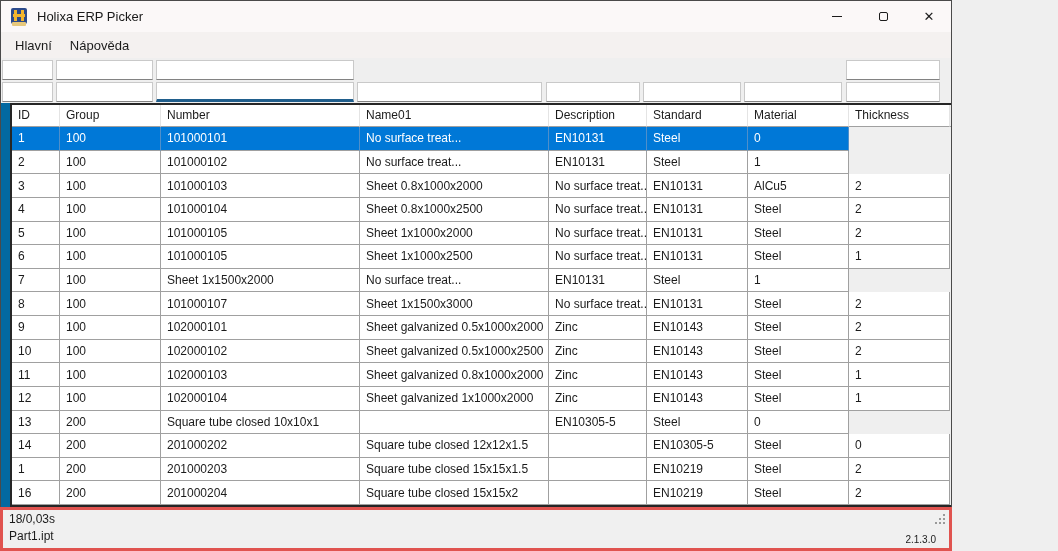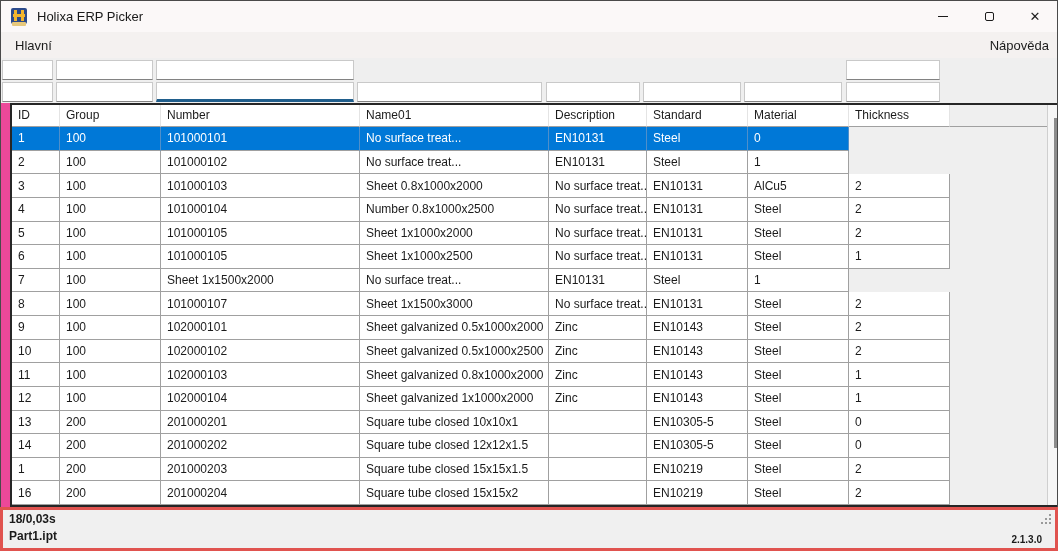--- a/index.html
+++ b/index.html
@@ -1,18 +1,18 @@
 <!DOCTYPE html>
 <html><head>
 <meta charset="utf-8">
 <style>
   * { margin:0; padding:0; box-sizing:border-box; }
   html,body { width:1058px; height:551px; }
   body { font-family:"Liberation Sans", sans-serif; color:#1b1b1b; background:#efefef; }
-  .window { position:relative; width:1058px; height:551px; overflow:hidden; background:#ec4899;padding-left:28px; }
+  .window { position:relative; width:952px; height:551px; overflow:hidden; background:#0369a1;padding-left:28px; }
   .window-frame { position:absolute; left:0; top:0; right:0; height:507px;
     border:1px solid #4a4a4a; border-bottom:none; pointer-events:none; z-index:50; }
 
   
   .titlebar { position:absolute; left:0; top:0; width:100%; height:32px; background:#fbf8f8;
     display:flex; align-items:center; }
   .app-icon { width:16px; height:16px; margin:0 10px 0 11px; position:relative;
     background:#2b4a8b; border-radius:2px; }
   .app-icon .bar-h { position:absolute; left:2px; right:2px; top:6px; height:3px; background:#f2b52e; }
   .app-icon .bar-v1 { position:absolute; left:3px; top:2px; width:3px; height:11px; background:#f2b52e; }
@@ -20,21 +20,21 @@
   .app-icon .ribbon { position:absolute; left:1px; right:1px; bottom:-2px; height:4px; background:#e7c87c; border-radius:1px; }
   .title-text { font-size:13px; color:#191919; }
   .caption-buttons { margin-left:auto; display:flex; height:100%; }
   .caption-btn { width:46px; height:32px; display:flex; align-items:center; justify-content:center; cursor:default; }
   .glyph-min { width:10px; height:1px; background:#1b1b1b; }
   .glyph-max { width:9px; height:9px; border:1px solid #1b1b1b; border-radius:2px; }
   .glyph-close { font-size:13px; line-height:1; color:#1b1b1b; }
 
   
   .menubar { position:absolute; left:0; top:32px; width:100%; height:26px; background:#f4f1f0;
-    display:flex; align-items:center; padding-left:6px;justify-content:space-between; }
+    display:flex; align-items:center; padding-left:6px; }
   .menu-item { font-size:13px; padding:4px 9px; }
 
   
   .filterarea { position:absolute; left:0; top:58px; width:100%; height:45px; background:#efefef; }
   .filter-box { position:absolute; height:20px; background:#ffffff; border:1px solid #c9c9c9;
     border-bottom:1px solid #828282; font:12px "Liberation Sans",sans-serif; padding:0 4px; outline:none; }
   .filter-box.focused { border-bottom:3px solid #205e8c; }
 
   
   .listview { position:absolute; left:10px; top:103px; width:1054px; height:404px;
@@ -49,21 +49,21 @@
   .lv-row .cell { background:#ffffff; font-size:12px; display:flex; align-items:center; padding-left:6px;
     border-right:1px solid #a0a0a0; border-bottom:1px solid #a0a0a0; white-space:nowrap; overflow:hidden; }
   .lv-row .fill { background:#efefef; }
   .lv-row.selected .cell { background:#0078d7; color:#ffffff; border-right-color:#4f8fca; border-bottom-color:#a0a0a0; }
   .lv-scrollbar { position:absolute; top:0; bottom:0; right:0; width:15px; background:#f6f6f6;
     border-left:1px solid #cfcfcf; }
   .lv-thumb { position:absolute; left:6px; width:3px; top:13px; height:330px; background:#8c8c8c; }
 
   
   .statusbar { position:absolute; left:0; bottom:0; width:100%; height:44px; background:#f0f0f0;
-    border:3px solid #e0534f; z-index:60;font-weight:bold; }
+    border:3px solid #e0534f; z-index:60; }
   .status-line1 { position:absolute; left:6px; top:2px; font-size:12px; }
   .status-line2 { position:absolute; left:6px; top:19px; font-size:12px; }
   .status-version { position:absolute; right:13px; bottom:3px; font-size:10px; }
   .grip { position:absolute; right:4px; top:4px; width:11px; height:11px; }
   .grip i { position:absolute; width:2px; height:2px; background:#9a9a9a; }
   .grip i:nth-child(1){ right:0; top:0; }
   .grip i:nth-child(2){ right:4px; top:4px; }
   .grip i:nth-child(3){ right:0; top:4px; }
   .grip i:nth-child(4){ right:8px; top:8px; }
   .grip i:nth-child(5){ right:4px; top:8px; }
@@ -157,21 +157,21 @@
           <div class="cell">No surface treat...</div>
           <div class="cell">EN10131</div>
           <div class="cell">AlCu5</div>
           <div class="cell">2</div>
           <div class="fill"></div>
         </div>
         <div class="lv-row">
           <div class="cell">4</div>
           <div class="cell">100</div>
           <div class="cell">101000104</div>
-          <div class="cell">Number 0.8x1000x2500</div>
+          <div class="cell">Sheet 0.8x1000x2500</div>
           <div class="cell">No surface treat...</div>
           <div class="cell">EN10131</div>
           <div class="cell">Steel</div>
           <div class="cell">2</div>
           <div class="fill"></div>
         </div>
         <div class="lv-row">
           <div class="cell">5</div>
           <div class="cell">100</div>
           <div class="cell">101000105</div>
@@ -254,21 +254,20 @@
           <div class="cell">Sheet galvanized 1x1000x2000</div>
           <div class="cell">Zinc</div>
           <div class="cell">EN10143</div>
           <div class="cell">Steel</div>
           <div class="cell">1</div>
           <div class="fill"></div>
         </div>
         <div class="lv-row">
           <div class="cell">13</div>
           <div class="cell">200</div>
-          <div class="cell">201000201</div>
           <div class="cell">Square tube closed 10x10x1</div>
           <div class="cell"></div>
           <div class="cell">EN10305-5</div>
           <div class="cell">Steel</div>
           <div class="cell">0</div>
           <div class="fill"></div>
         </div>
         <div class="lv-row">
           <div class="cell">14</div>
           <div class="cell">200</div>

